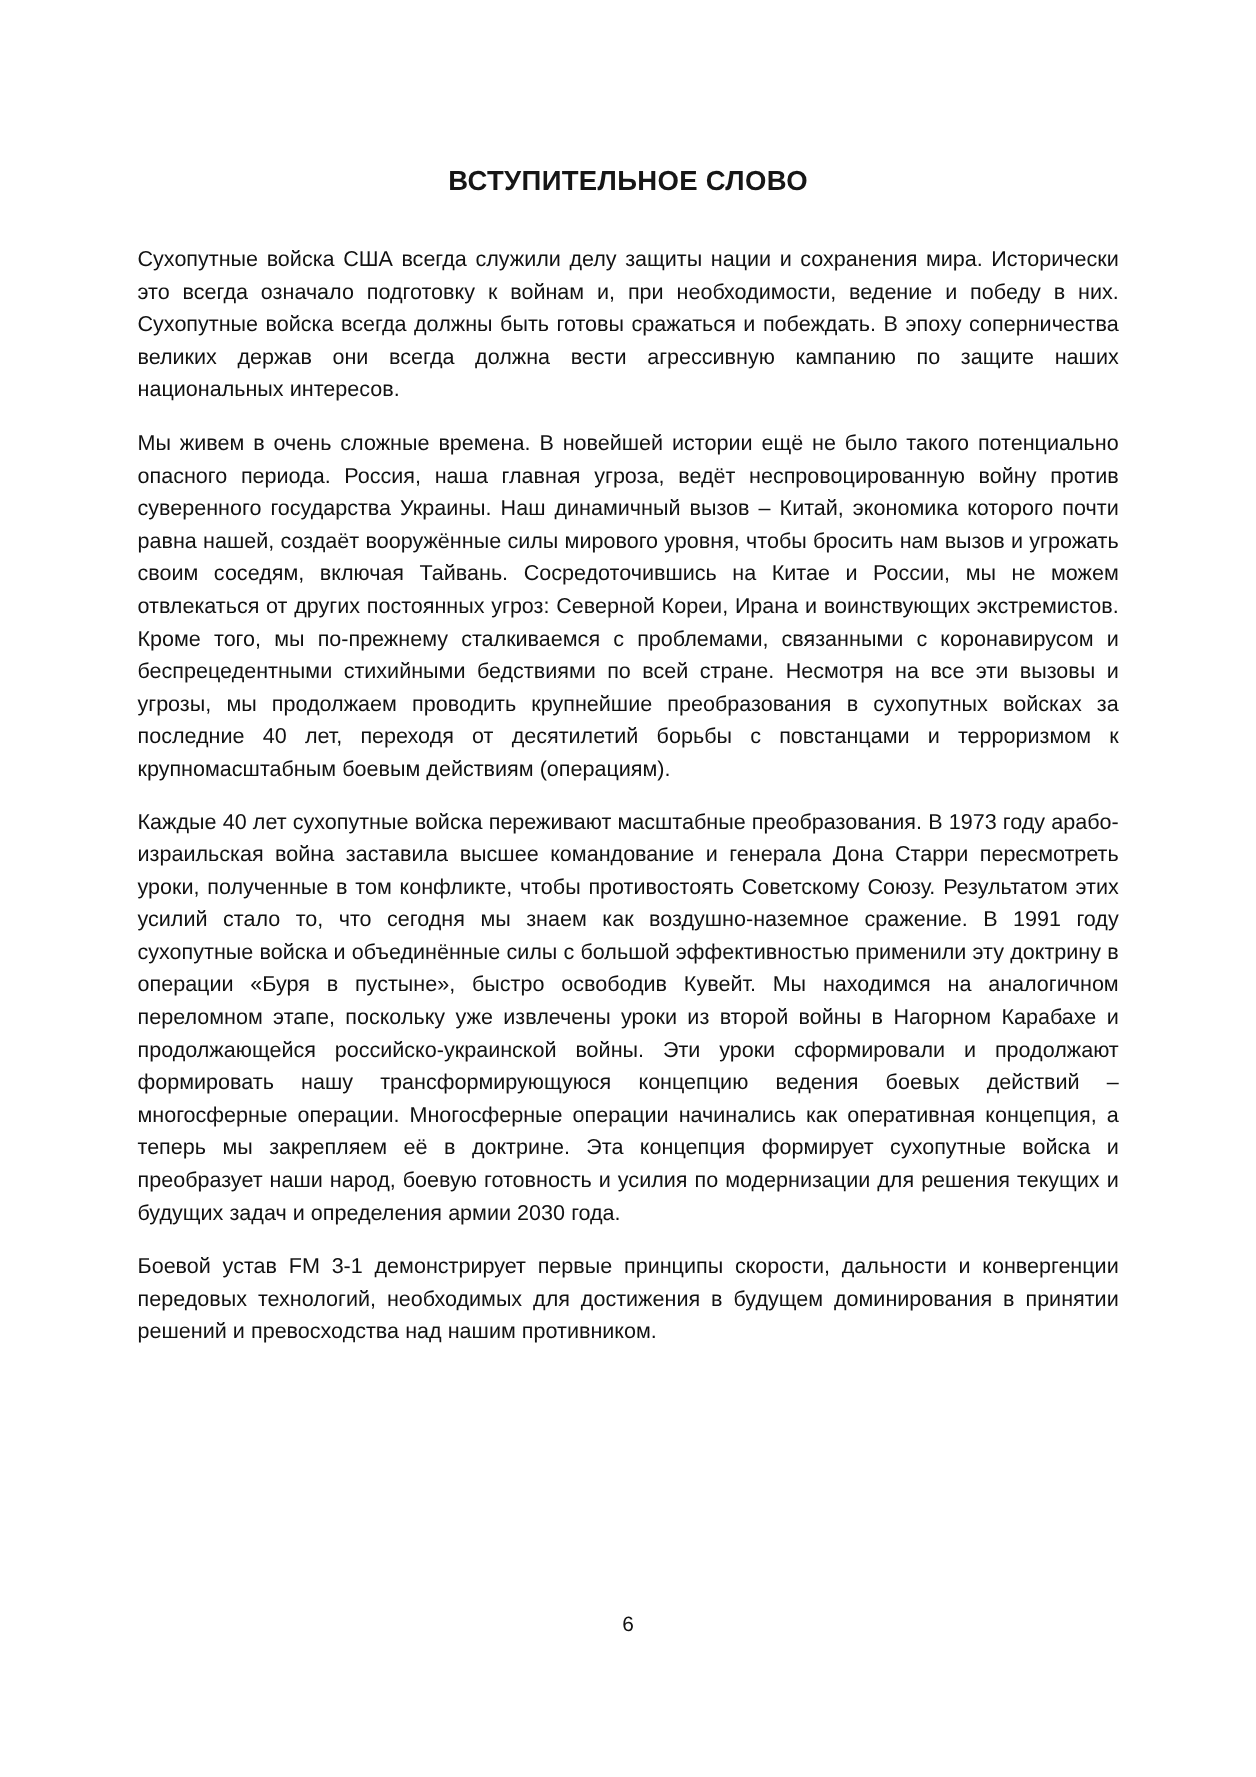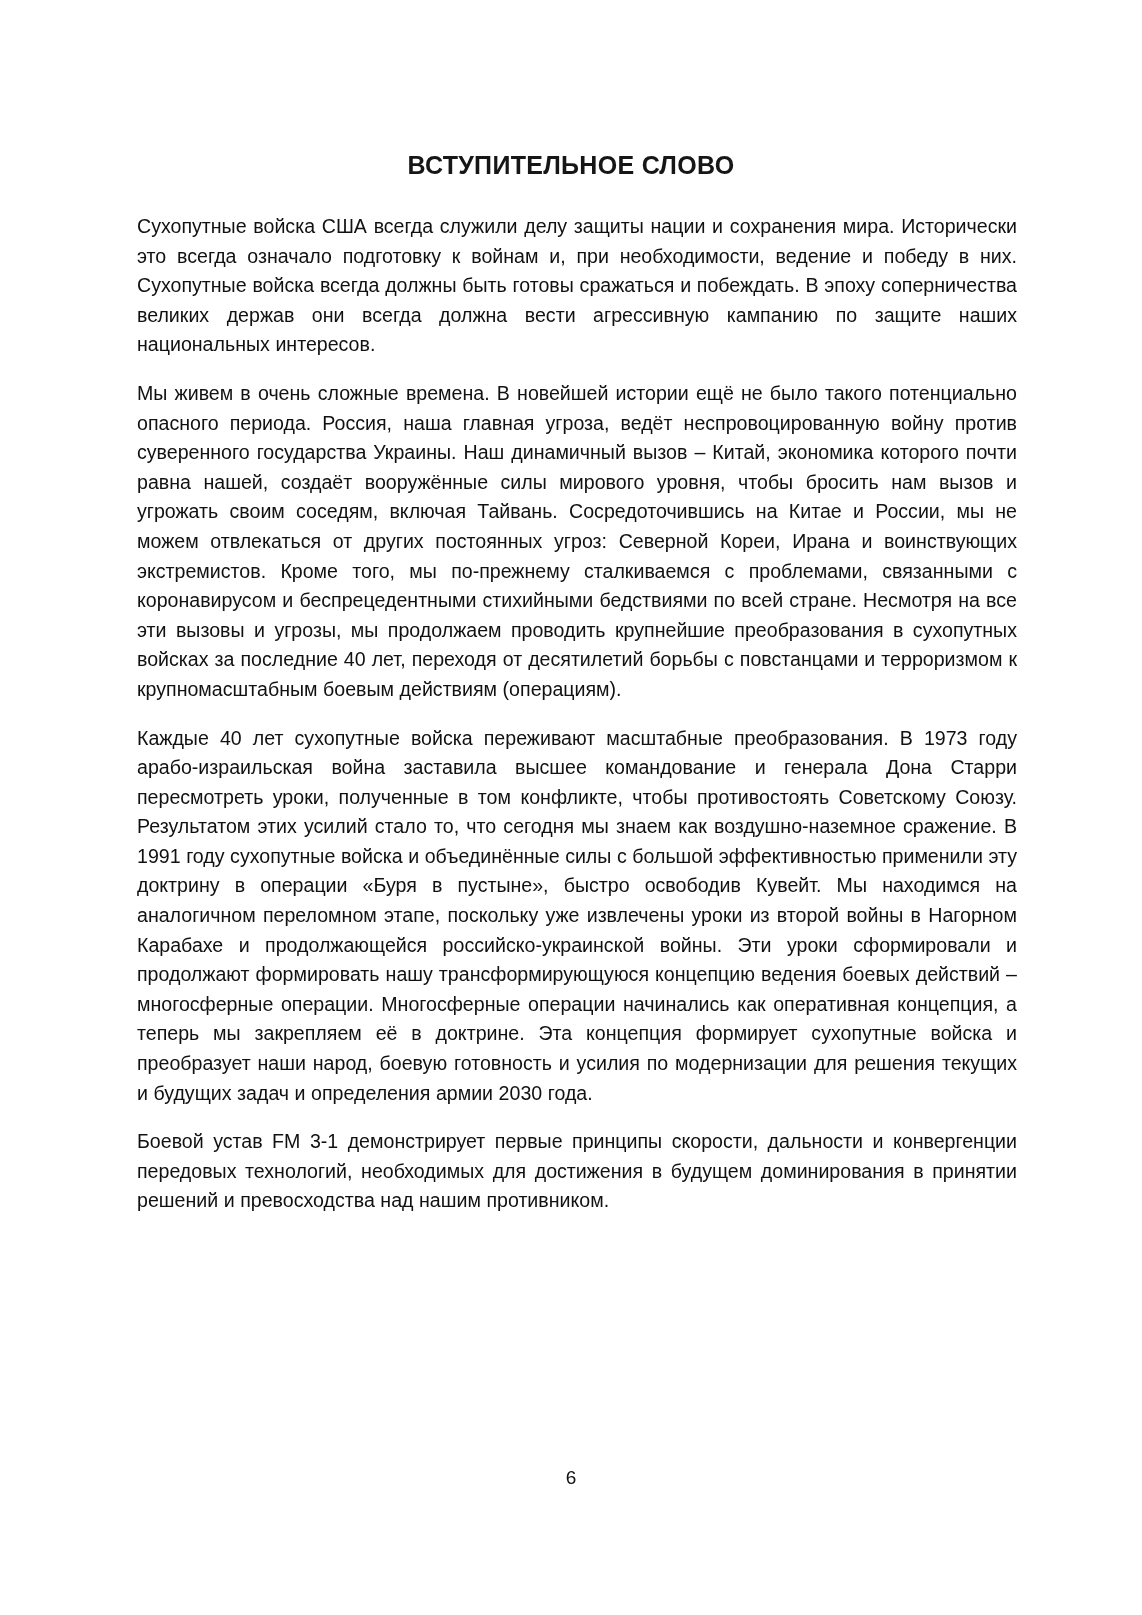--- a/index.html
+++ b/index.html
@@ -23,30 +23,30 @@
     position: absolute;
     left: 125px;
     top: 150px;
     width: 892px;
   }
   .doc-title {
     font-size: 25px;
     font-weight: bold;
     text-align: center;
     letter-spacing: 0.3px;
-    margin: 0 0 32px 0;
+    margin: 0 0 42px 0;
     line-height: 1.2;
     color: #161616;
   }
   .para {
     font-size: 19.6px;
     line-height: 29.6px;
     text-align: justify;
     text-justify: inter-word;
-    margin: 0 0 19px 12px;
+    margin: 0 0 19px 0;
     color: #111111;
     hyphens: none;
     word-spacing: 0.1px;
   }
   .para:last-of-type {
     margin-bottom: 0;
   }
   .page-number {
     position: absolute;
     left: 0;

